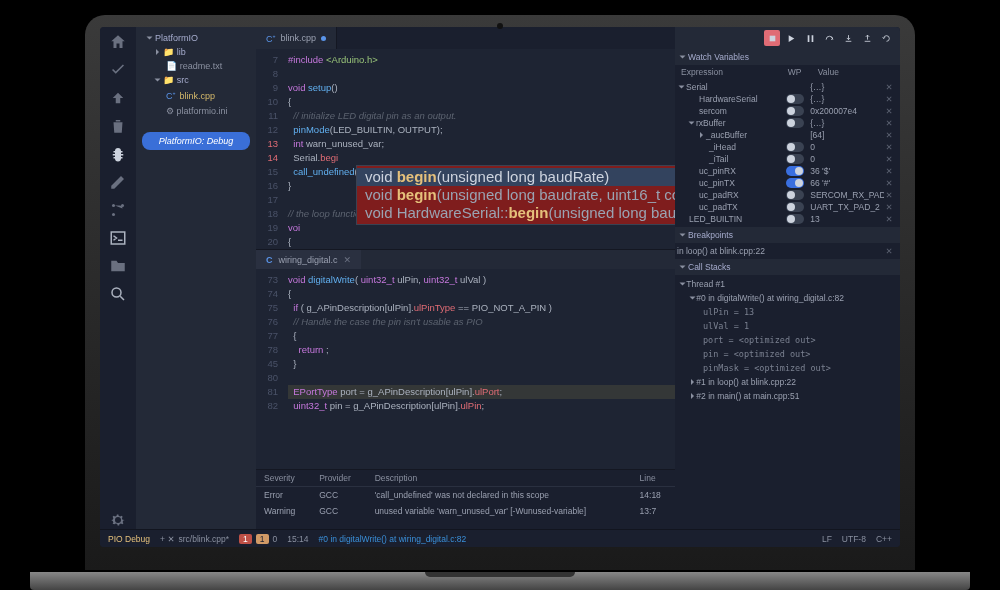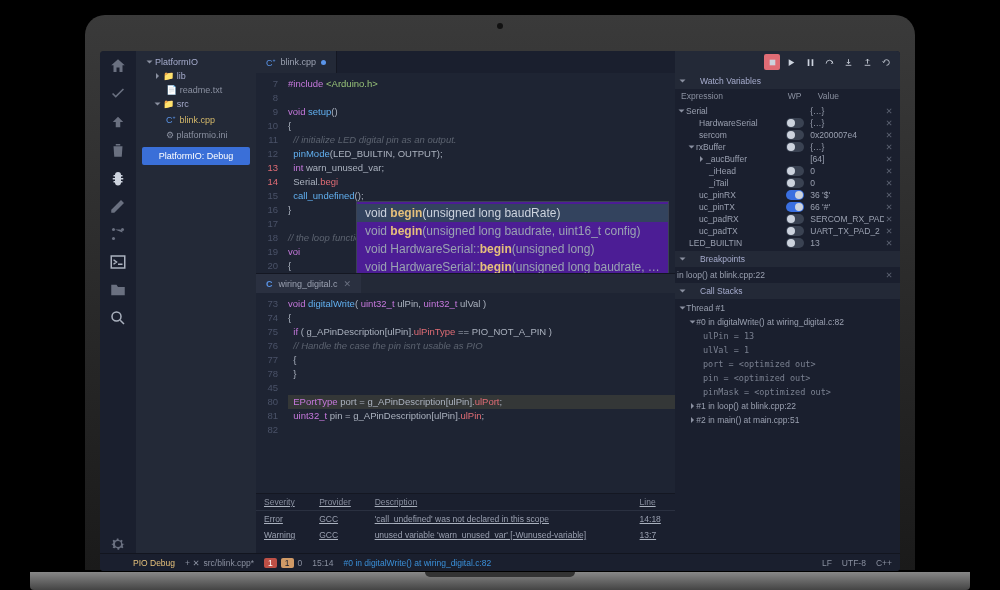--- a/index.html
+++ b/index.html
@@ -1,70 +1,70 @@
 <!DOCTYPE html>
 <html><head>
 <meta charset="utf-8">
 <style>
 * { margin:0; padding:0; box-sizing:border-box; font-family:-apple-system,'Segoe UI',sans-serif; }
 body { background:#000; width:1000px; height:590px; overflow:hidden; position:relative; }
-.laptop { position:absolute; top:15px; left:85px; width:830px; height:555px; background:linear-gradient(#3a3a3a,#1a1a1a); border-radius:20px 20px 0 0; padding:36px 15px 0 15px; box-shadow:0 0 30px rgba(0,0,0,.9); }
+.laptop { position:absolute; top:15px; left:85px; width:830px; height:555px; background:linear-gradient(#3a3a3a,#1a1a1a); border-radius:20px 20px 0 0; padding:12px 15px 0 15px; box-shadow:0 0 30px rgba(0,0,0,.9); }
 .cam { position:absolute; top:8px; left:50%; width:6px; height:6px; background:#111; border-radius:50%; transform:translateX(-50%); }
 .screen { width:100%; height:520px; background:#1e2433; display:flex; flex-direction:column; border-radius:4px; overflow:hidden; }
 .base { position:absolute; bottom:0; left:30px; right:30px; height:18px; background:linear-gradient(#888,#444); border-radius:0 0 4px 4px; }
 .base::after { content:''; position:absolute; left:42%; right:42%; top:0; height:5px; background:#333; border-radius:0 0 8px 8px; }
 
 .main { flex:1; display:flex; overflow:hidden; font-size:9px; color:#abb2bf; }
 .abar { width:36px; background:#1a1f2e; display:flex; flex-direction:column; align-items:center; padding-top:6px; gap:10px; }
 .abar .ic { width:18px; height:18px; fill:#6a7080; cursor:pointer; }
 .abar .ic.active { fill:#cdd3de; }
 .abar .spacer { flex:1; }
 
 .sidebar { width:120px; background:#232937; padding:4px 0; }
 .tree { font-size:9px; }
 .tree-item { padding:2px 4px 2px 12px; color:#a6accd; display:flex; align-items:center; gap:4px; white-space:nowrap; }
 .tree-item.d1 { padding-left:20px; }
 .tree-item.d2 { padding-left:30px; color:#8a90a0; }
 .tree-item.d2.mod { color:#d4b86a; }
 .caret { display:inline-block; width:0; height:0; border-left:3px solid #8a90a0; border-top:3px solid transparent; border-bottom:3px solid transparent; }
 .caret.open { transform:rotate(90deg); }
-.debug-badge { margin:5px 6px; background:#3a6fd8; color:#fff; padding:4px 6px; font-size:9px; border-radius:2px; text-align:center; }
+.debug-badge { margin:14px 6px; background:#3a6fd8; color:#fff; padding:4px 6px; font-size:9px; border-radius:8px; text-align:center;font-style:italic; }
 
 .editor { flex:1; display:flex; flex-direction:column; background:#1e2433; min-width:0; }
 .tabs { height:22px; display:flex; background:#1a1f2e; }
 .tab { padding:4px 10px; font-size:9px; color:#9aa0b0; display:flex; align-items:center; gap:5px; background:#232937; border-right:1px solid #141722; }
 .tab .dot { width:5px; height:5px; border-radius:50%; background:#5a94e8; }
 .code { flex:1; display:flex; font-family:'SF Mono',Menlo,monospace; font-size:9.5px; line-height:14px; overflow:hidden; position:relative; }
 .gutter { width:28px; text-align:right; color:#4a5268; padding:4px 6px 0 0; }
 .gutter .bp { color:#e06c75; }
 .lines { flex:1; padding:4px 0 0 4px; position:relative; }
 .kw { color:#c678dd; } .ty { color:#c678dd; } .fn { color:#61afef; } .st { color:#98c379; } .cm { color:#5c6370; font-style:italic; } .id { color:#e06c75; } .pp { color:#c678dd;margin-top:28px; }
 .lines .l { white-space:pre; }
 .lines .l.hl { background:rgba(255,230,100,.10); }
-.ac { position:absolute; left:72px; top:128px; background:#4c1d95; border:1px solid #3a4252; font-size:12px; padding:2px 0; z-index:5; }
+.ac { position:absolute; left:72px; top:116px; background:#7f1d1d; border:1px solid #3a4252; font-size:15px; padding:2px 0; z-index:5; }
 .ac div { padding:2px 8px; white-space:pre; color:#9aa3b2; }
 .ac div.sel { background:#33435e; color:#cdd3de; }
 .ac b { color:#e5c07b; font-weight:600; }
 
 .sub-tabs { height:20px; background:#232937; display:flex; border-top:1px solid #141722; }
 .sub-tab { padding:3px 10px; font-size:9px; color:#9aa0b0; background:#2a3040; display:flex; align-items:center; gap:6px; }
 .sub-tab .x { color:#6a7080; }
 .code2 { height:130px; display:flex; font-family:'SF Mono',Menlo,monospace; font-size:9.5px; line-height:14px; }
 
-.problems { height:60px; background:#1a1f2e; border-top:1px solid #141722; font-size:8.5px;text-decoration:underline; }
+.problems { height:60px; background:#1a1f2e; border-top:1px solid #141722; font-size:8.5px; }
 .problems table { width:100%; border-collapse:collapse; }
 .problems th { text-align:left; padding:3px 8px; color:#8a90a0; font-weight:500; border-bottom:1px solid #2a3040; }
 .problems td { padding:3px 8px; color:#9aa0b0; }
 
 .right { width:225px; background:#1a1f2e; display:flex; flex-direction:column; font-size:8.5px; overflow:hidden; }
 .dbg-tb { height:22px; display:flex; gap:3px; align-items:center; justify-content:flex-end; padding:0 6px; background:#232937; }
 .dbg-btn { width:16px; height:16px; display:flex; align-items:center; justify-content:center; border-radius:2px; cursor:pointer; }
 .dbg-btn.stop { background:#e06c75; }
 .dbg-btn svg { width:9px; height:9px; fill:#cdd3de; }
-.panel-h { background:#232937; padding:3px 6px; color:#a6accd; display:flex; align-items:center; gap:16px; cursor:pointer; }
+.panel-h { background:#232937; padding:3px 6px; color:#a6accd; display:flex; align-items:center; gap:4px; cursor:pointer; }
 .panel-b { padding:2px 0; }
 .watch-add { padding:4px 6px; color:#6a7080; }
 .wv-hdr { display:flex; padding:2px 6px; color:#8a90a0; }
 .wv-hdr span:nth-child(1){flex:1.4} .wv-hdr span:nth-child(2){width:30px} .wv-hdr span:nth-child(3){flex:1}
 .wv-row { display:flex; align-items:center; padding:1px 6px 1px 2px; color:#9aa0b0; position:relative; }
 .wv-row .exp { flex:1.4; display:flex; align-items:center; gap:3px; white-space:nowrap; overflow:hidden; }
 .wv-row .tog { width:30px; display:flex; justify-content:center; }
 .wv-row .val { flex:1; white-space:nowrap; overflow:hidden; }
 .wv-row .x { color:#5a6070; width:10px; text-align:center; cursor:pointer; }
 .toggle { width:18px; height:10px; border-radius:5px; background:#3a4252; position:relative; }
@@ -72,21 +72,21 @@
 .toggle::after { content:''; position:absolute; width:8px; height:8px; border-radius:50%; background:#cdd3de; top:1px; left:1px; }
 .toggle.on::after { left:9px; }
 .ind { display:inline-block; }
 .i1{width:10px} .i2{width:20px}
 .cs-row { padding:2px 6px 2px 16px; color:#9aa0b0; white-space:nowrap; overflow:hidden; }
 .cs-row.v { padding-left:28px; font-family:'SF Mono',monospace; color:#7a8090; }
 .cs-row.top { padding-left:6px; }
 
 .status { height:18px; background:#1a1f2e; border-top:1px solid #12151f; display:flex; align-items:center; font-size:8.5px; color:#8a90a0; padding:0 8px; gap:10px; }
 .status .seg { display:flex; align-items:center; gap:4px; }
-.status .pio { color:#e5c07b;margin-left:25px; }
+.status .pio { color:#e5c07b; }
 .status .err { background:#be5046; color:#fff; padding:0 4px; border-radius:2px; }
 .status .wrn { background:#d19a66; color:#1a1f2e; padding:0 4px; border-radius:2px; }
 .status .frm { color:#3a8fd8; }
 .status .grow { flex:1; }
 </style>
 </head>
 <body>
 
 <div class="laptop">
   <div class="cam"></div>
@@ -183,21 +183,20 @@
               <div class="l">  Serial.<span class="id">begi</span></div>
               <div class="l">  <span class="fn">call_undefined</span>();</div>
               <div class="l">}</div>
               <div class="l">&nbsp;</div>
               <div class="l"><span class="cm">// the loop function runs over and over again forever</span></div>
               <div class="l"><span class="kw">voi</span></div>
               <div class="l">{</div>
               <div class="ac" id="ac">
                 <div class="sel">void <b>begin</b>(unsigned long baudRate)</div>
                 <div>void <b>begin</b>(unsigned long baudrate, uint16_t config)</div>
-                <div>void HardwareSerial::<b>begin</b>(unsigned long)</div>
                 <div>void HardwareSerial::<b>begin</b>(unsigned long baudrate, …</div>
               </div>
           </div>
         </div>
         <div class="sub-tabs" id="subtabs">
             <div class="sub-tab"><b style="color:#5a94e8">C</b> wiring_digital.c <span class="x">✕</span></div>
           </div>
         <div class="code code2">
           <div class="gutter" id="g2">
               <div>73</div>
@@ -210,20 +209,21 @@
               <div>80</div>
               <div>81</div>
               <div>82</div>
             </div>
           <div class="lines" id="l2">
               <div class="l"><span class="kw">void</span> <span class="fn">digitalWrite</span>( <span class="ty">uint32_t</span> ulPin, <span class="ty">uint32_t</span> ulVal )</div>
               <div class="l">{</div>
               <div class="l">  <span class="kw">if</span> ( g_APinDescription[ulPin].<span class="id">ulPinType</span> == PIO_NOT_A_PIN )</div>
               <div class="l">  <span class="cm">// Handle the case the pin isn't usable as PIO</span></div>
               <div class="l">  {</div>
+              <div class="l">    <span class="kw">return</span> ;</div>
               <div class="l">  }</div>
               <div class="l">&nbsp;</div>
               <div class="l hl">  <span class="ty">EPortType</span> port = g_APinDescription[ulPin].<span class="id">ulPort</span>;</div>
               <div class="l">  <span class="ty">uint32_t</span> pin = g_APinDescription[ulPin].<span class="id">ulPin</span>;</div>
             </div>
         </div>
         <div class="problems">
           <table>
               <thead>
                 <tr id="phdr">

